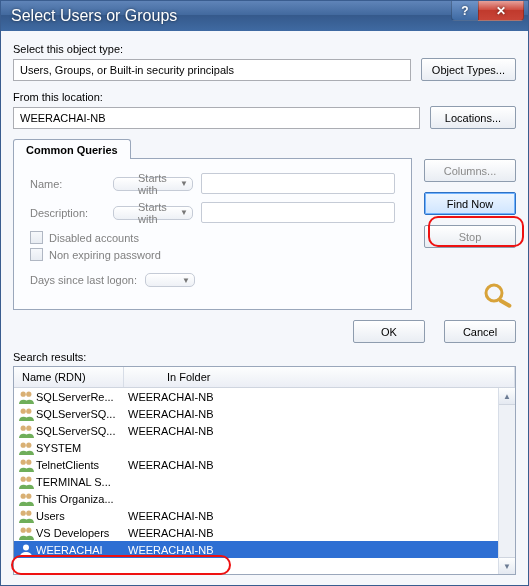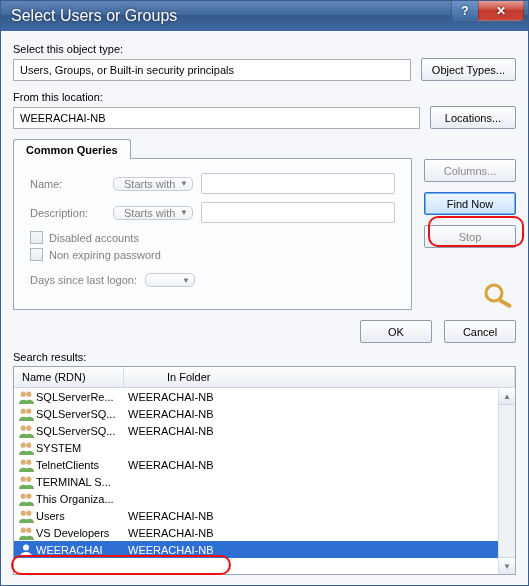--- a/index.html
+++ b/index.html
@@ -27,36 +27,36 @@
 .btn.disabled { color: #8a8a8a; }
 
 
 .tabstrip { display: flex; font-weight: bold; }
 .tab { padding: 4px 12px 3px; border: 1px solid #9aa7bb; border-bottom: none; background: #fcfdff; border-top-left-radius: 3px; border-top-right-radius: 3px; position: relative; z-index: 2; }
 .tabpanel { border: 1px solid #9aa7bb; padding: 14px 16px 14px 16px; margin-top: -1px; background: #fcfdff; }
 .grey { color: #808080; }
 
 .query-row { display: flex; align-items: center; margin-bottom: 8px; gap: 8px; }
 .query-row .qlabel { width: 75px; }
-.dd { width: 80px; height: 14px; border: 1px solid #c5cbd6; background: linear-gradient(#fff,#eef1f6); display: flex; align-items: center; justify-content: space-between; padding: 0 4px 0 10px; border-radius: 5px; }
+.dd { width: 80px; height: 14px; border: 1px solid #c5cbd6; background: linear-gradient(#fff,#eef1f6); display: flex; align-items: center; justify-content: space-between; padding: 0 4px 0 24px; border-radius: 5px; }
 .dd .caret { color: #777; font-size: 8px; }
 .qinput { flex: 1; height: 21px; border: 1px solid #c5cbd6; background: #fff; border-radius: 2px; }
 
 .chk { display: flex; align-items: center; gap: 6px; margin-bottom: 4px; }
 .chk .box { width: 13px; height: 13px; border: 1px solid #b0b7c3; background: linear-gradient(#f6f8fb,#e8ecf2); }
 
 .sidecol { width: 92px; display: flex; flex-direction: column; gap: 10px; margin-left: 12px; }
 .sidecol .btn { min-width: 0; width: 100%; margin-left: 0; }
 
 .find-wrap { display: flex; }
 
 .magnifier { margin-top: 8px; align-self: flex-end; }
 
 .okrow { display: flex; justify-content: flex-end; gap: 8px; margin: 10px 0 8px; }
-.okrow .btn { min-width: 72px; margin-left: 4px; }
+.okrow .btn { min-width: 72px; margin-left: 11px; }
 
 
 .list { flex: 1; border: 1px solid #9aa7bb; background: #fff; display: flex; flex-direction: column; min-height: 0; }
 .list-header { display: flex; background: linear-gradient(#fdfefe,#ebeef5); border-bottom: 1px solid #cfd5df; gap: 35px; }
 .list-header .col { padding: 4px 8px; border-right: 1px solid #d7dde7; }
 .col-name { width: 110px; }
 .col-folder { flex: 1; }
 .list-body { flex: 1; overflow-y: auto; position: relative; }
 .list-row { display: flex; align-items: center; height: 17px; padding-left: 4px; }
 .list-row .icon { width: 16px; display: flex; justify-content: center; }

